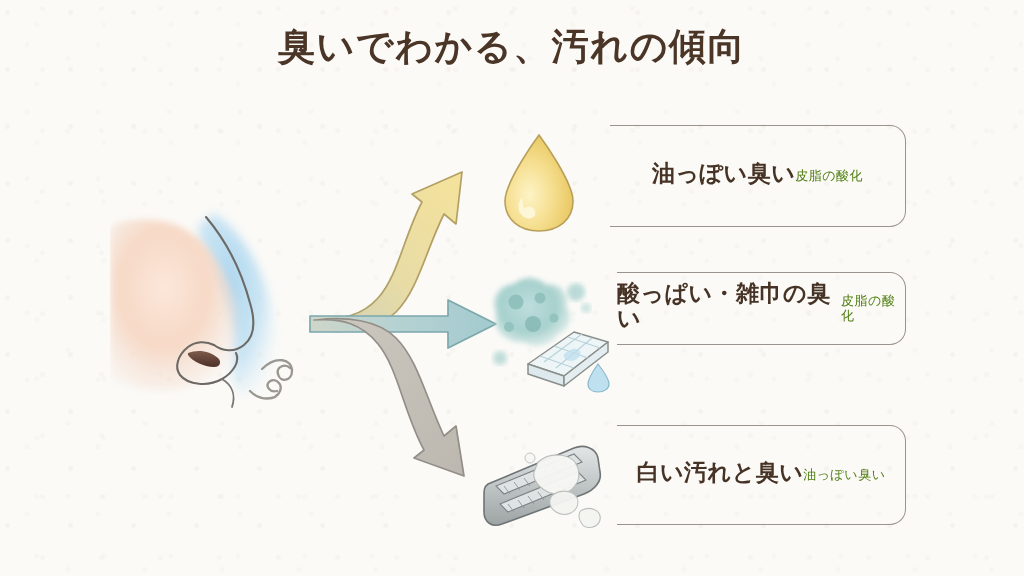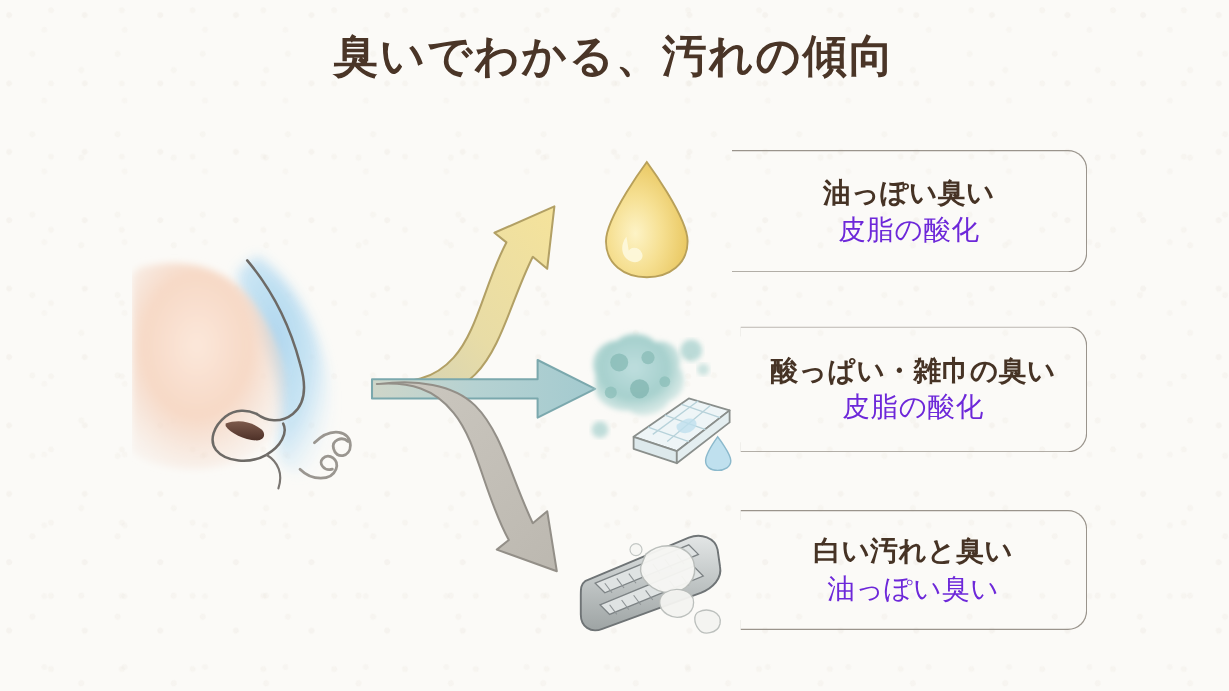--- a/index.html
+++ b/index.html
@@ -62,40 +62,40 @@
   
   .card {
     position: absolute;
     box-sizing: border-box;
     border: 1px solid #9a948c;
     border-left: none;
     border-top-right-radius: 16px;
     border-bottom-right-radius: 16px;
     background: transparent;
     display: flex;
-    flex-direction: column;
+    flex-direction: row;
     align-items: center;
     justify-content: center;
   }
   #card-oil    { left: 610px; top: 125px; width: 296px; height: 102px; }
-  #card-sour   { left: 617px; top: 272px; width: 289px; height: 105px; }
+  #card-sour   { left: 617px; top: 272px; width: 289px; height: 73px; }
   #card-scale  { left: 617px; top: 425px; width: 289px; height: 100px; justify-content: center; }
 
   .card-title {
     font-size: 23px;
     font-weight: bold;
     color: #463325;
     letter-spacing: .5px;
     line-height: 1.1;
     margin-bottom: 5px;
   }
   .card-sub {
-    font-size: 23px;
+    font-size: 13px;
     font-weight: normal;
-    color: #6d28d9;
+    color: #4d7c0f;
     letter-spacing: .5px;
     line-height: 1.1;
   }
 </style>
 </head>
 <body>
 
 <div id="paper-grain"></div>
 
 <div id="slide">

